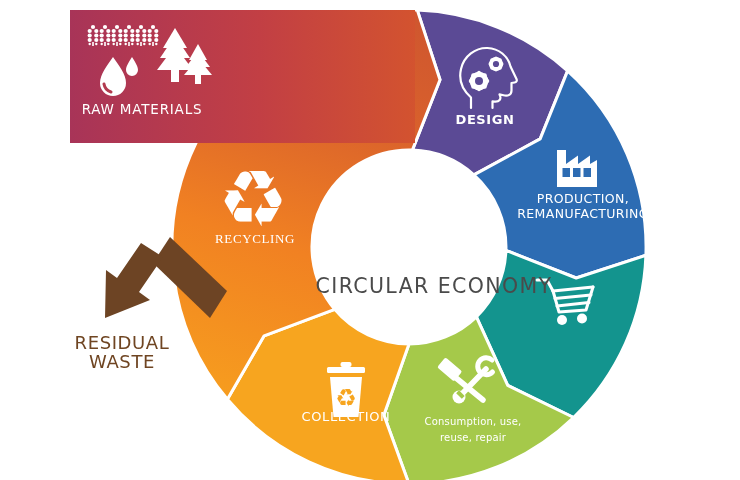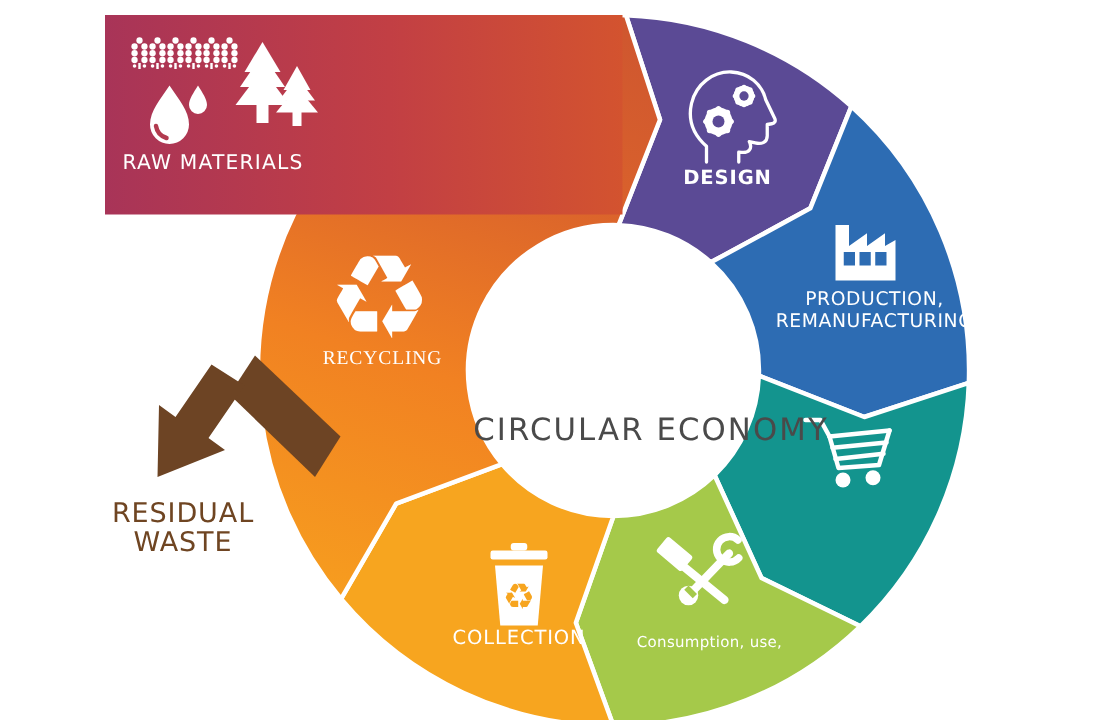--- a/index.html
+++ b/index.html
@@ -144,23 +144,24 @@
 <div class="lbl" style="left:485px;top:119px;font-weight:bold;">DESIGN</div>
 
 <div class="lbl small" style="left:583px;top:206px;">
   <span>PRODUCTION,</span><br>
   <span>REMANUFACTURING</span>
 </div>
 
 
 <div class="lbl mixed" style="left:473px;top:429px;">
   <span>Consumption, use,</span><br>
+  <span>reuse, repair</span>
 </div>
 
-<div class="lbl" style="left:346px;top:426px;">COLLECTION</div>
+<div class="lbl" style="left:346px;top:416px;">COLLECTION</div>
 
 <div class="lbl" style="left:255px;top:238px;font-family:Liberation Serif, serif;">RECYCLING</div>
 
 <div id="center-title" style="left:434px;top:246px;margin-top:40px;">CIRCULAR ECONOMY</div>
 
 <div id="residual-label" style="left:122px;top:352px;">
   <span>RESIDUAL</span><br>
   <span>WASTE</span>
 </div>
 

